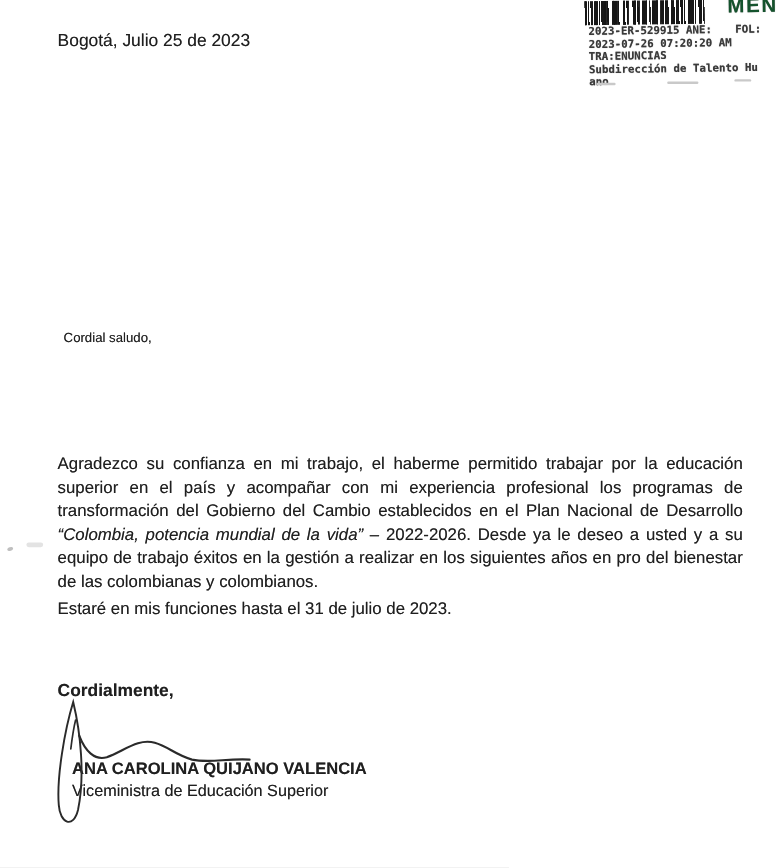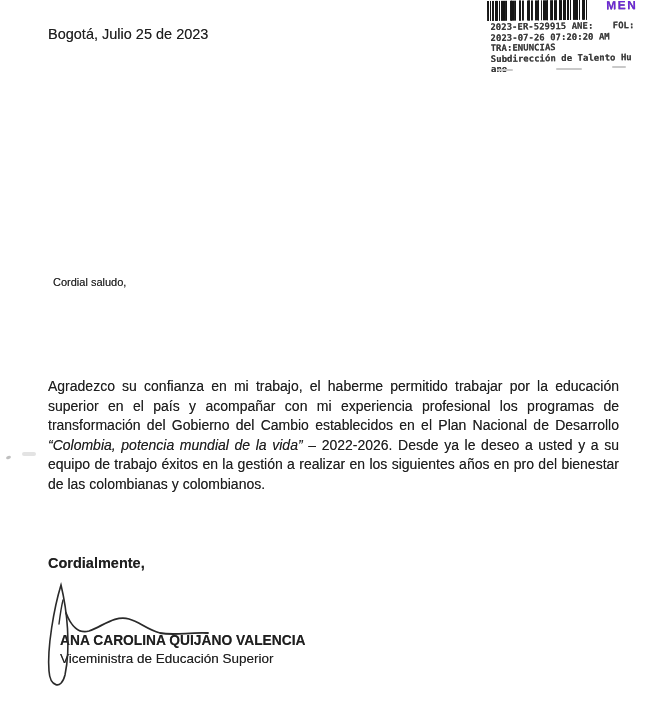--- a/index.html
+++ b/index.html
@@ -30,36 +30,36 @@
         #161616 3px 4px, transparent 4px 8px,
         #161616 8px 11px, transparent 11px 12px,
         #161616 12px 13px, transparent 13px 16px),
       repeating-linear-gradient(90deg,
         rgba(0,0,0,.85) 0 1px, transparent 1px 5px,
         rgba(0,0,0,.9) 5px 7px, transparent 7px 9px);
   }
   .men{
     position:absolute;left:122px;top:1px;
     font-family:"Liberation Sans", sans-serif;
-    font-size:12px;font-weight:bold;letter-spacing:1.5px;color:#6d28d9;
+    font-size:17px;font-weight:bold;letter-spacing:1.5px;color:#14532d;
   }
   .stamp-lines{position:absolute;left:6px;top:21px;width:160px;white-space:nowrap;}
   .stamp-row1{display:flex;justify-content:space-between;width:144px;}
   .stamp-noise{position:absolute;background:#c9c9c9;height:2px;border-radius:1px;}
   
   .recipient{position:absolute;left:48px;top:104px;font-size:14.5px;line-height:18px;}
   .recipient .name{font-weight:bold;font-size:15px;}
   .subject{position:absolute;left:48px;top:221px;font-size:14.5px;}
   .greeting{position:absolute;left:53px;top:276px;font-size:11px;}
   .para{position:absolute;left:48px;width:571px;font-size:14px;line-height:19.5px;
         text-align:justify;text-align-last:left;}
   .p1{top:324px;}
   .p2{top:377px;}
   .p3{top:498px;width:560px;text-align:left;}
-  .closing{position:absolute;left:48px;top:555px;font-size:14.5px;font-weight:bold;}
+  .closing{position:absolute;left:48px;top:568px;font-size:14.5px;font-weight:bold;}
   .sig-block{position:absolute;left:48px;top:632px;font-size:13.5px;line-height:18px;padding-left:12px;}
   .sig-block .name{font-weight:bold;font-size:13.8px;}
   .signature-svg{position:absolute;left:36px;top:572px;pointer-events:none;}
   .dot-artifact{position:absolute;left:6px;top:456px;width:5px;height:3px;
     background:#bfbfbf;border-radius:50%;transform:rotate(-20deg);}
   .smudge{position:absolute;left:22px;top:452px;width:14px;height:4px;
     background:#e3e3e3;border-radius:2px;}
   i{font-style:italic;}
 </style>
 </head>
@@ -88,20 +88,21 @@
   <div class="stamp-noise" style="left:556px;top:68px;width:26px;"></div>
   <div class="stamp-noise" style="left:612px;top:66px;width:14px;"></div>
 
 
 
   <div class="greeting txt">Cordial saludo,</div>
 
 
   <div class="para p2 txt"><span>Agradezco su confianza en mi trabajo, el haberme permitido trabajar por la educación superior en el país y acompañar con mi experiencia profesional los programas de transformación del Gobierno del Cambio establecidos en el Plan Nacional de Desarrollo </span><i>“Colombia, potencia mundial de la vida”</i><span> – 2022-2026. Desde ya le deseo a usted y a su equipo de trabajo éxitos en la gestión a realizar en los siguientes años en pro del bienestar de las colombianas y colombianos.</span></div>
 
+  <div class="para p3 txt">Estaré en mis funciones hasta el 31 de julio de 2023.</div>
 
   <div class="closing txt">Cordialmente,</div>
 
   <div class="sig-block txt">
     <div class="name">ANA CAROLINA QUIJANO VALENCIA</div>
     <div>Viceministra de Educación Superior</div>
   </div>
 
   <svg class="signature-svg" width="190" height="128" viewBox="0 0 190 128">
     <g fill="none" stroke="#2a2a2a" stroke-width="1.8" stroke-linecap="round">

